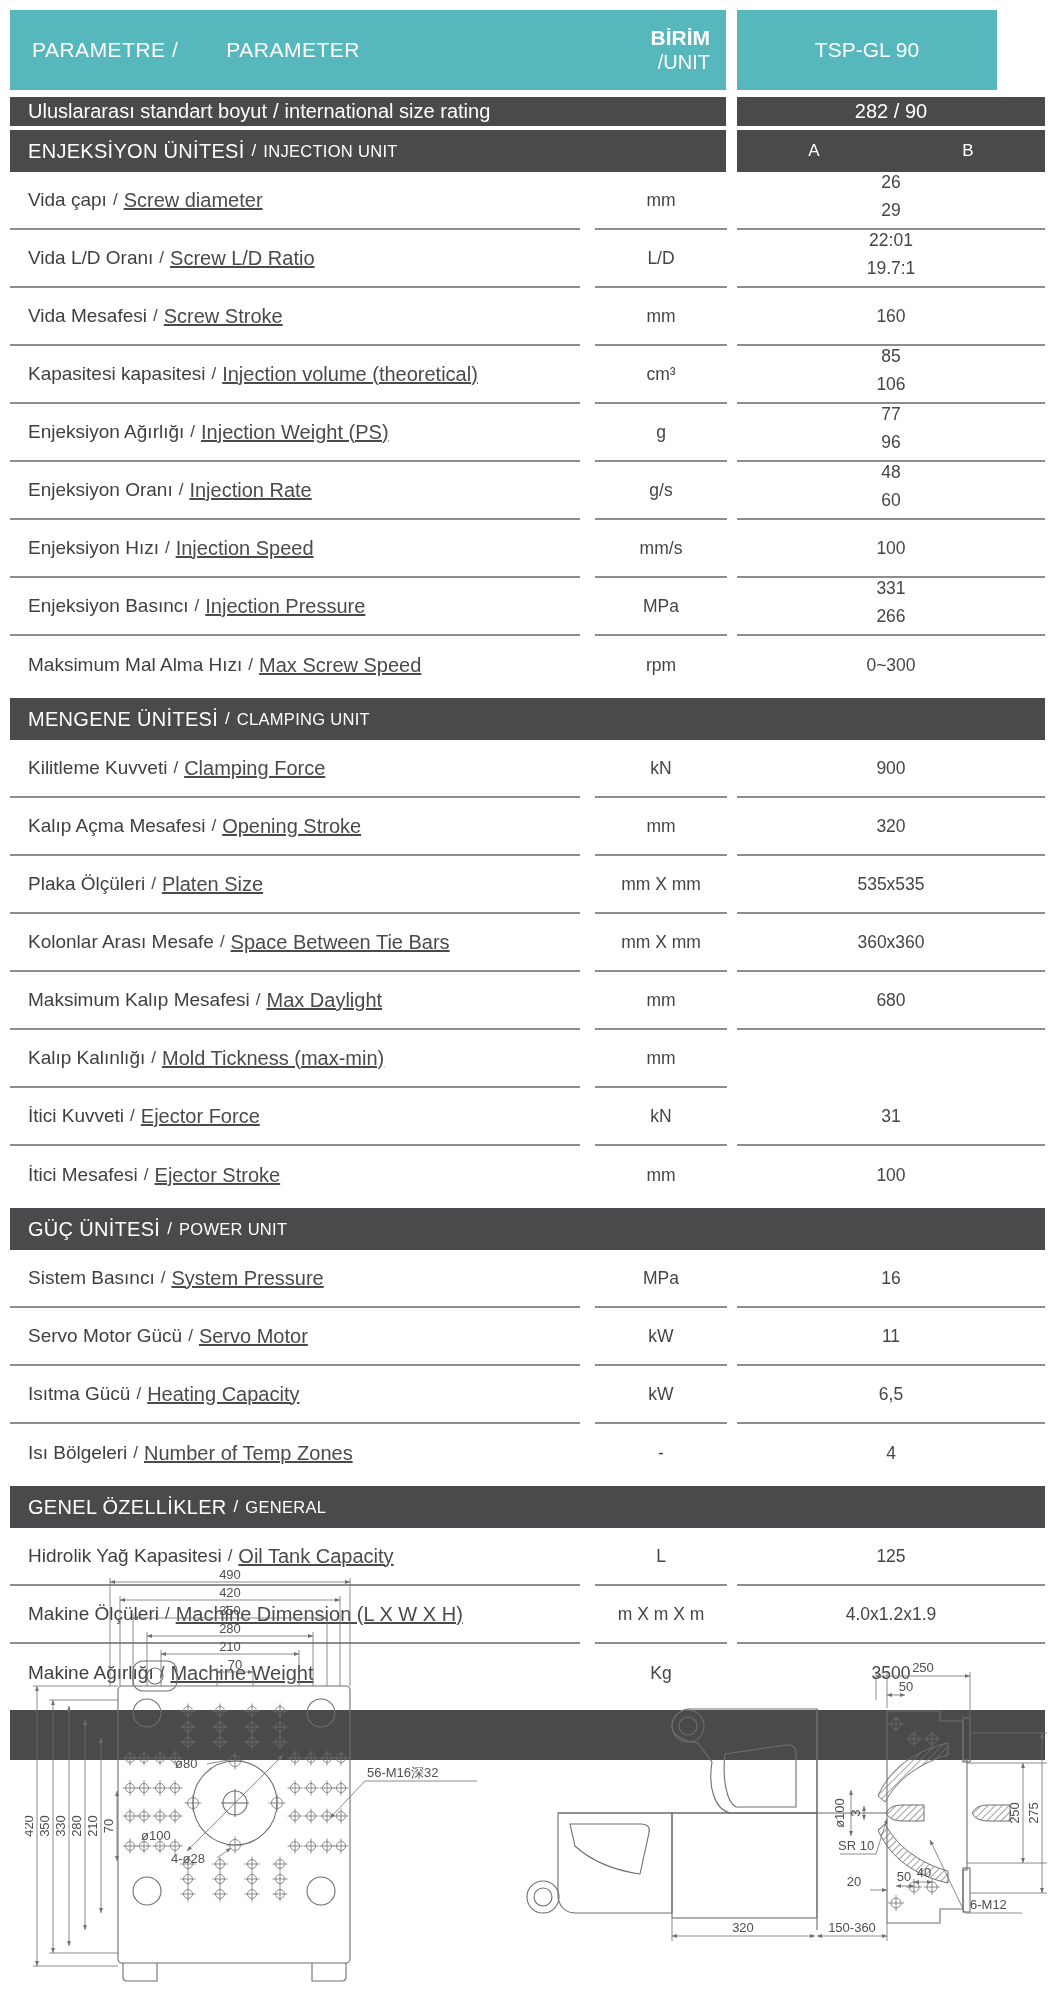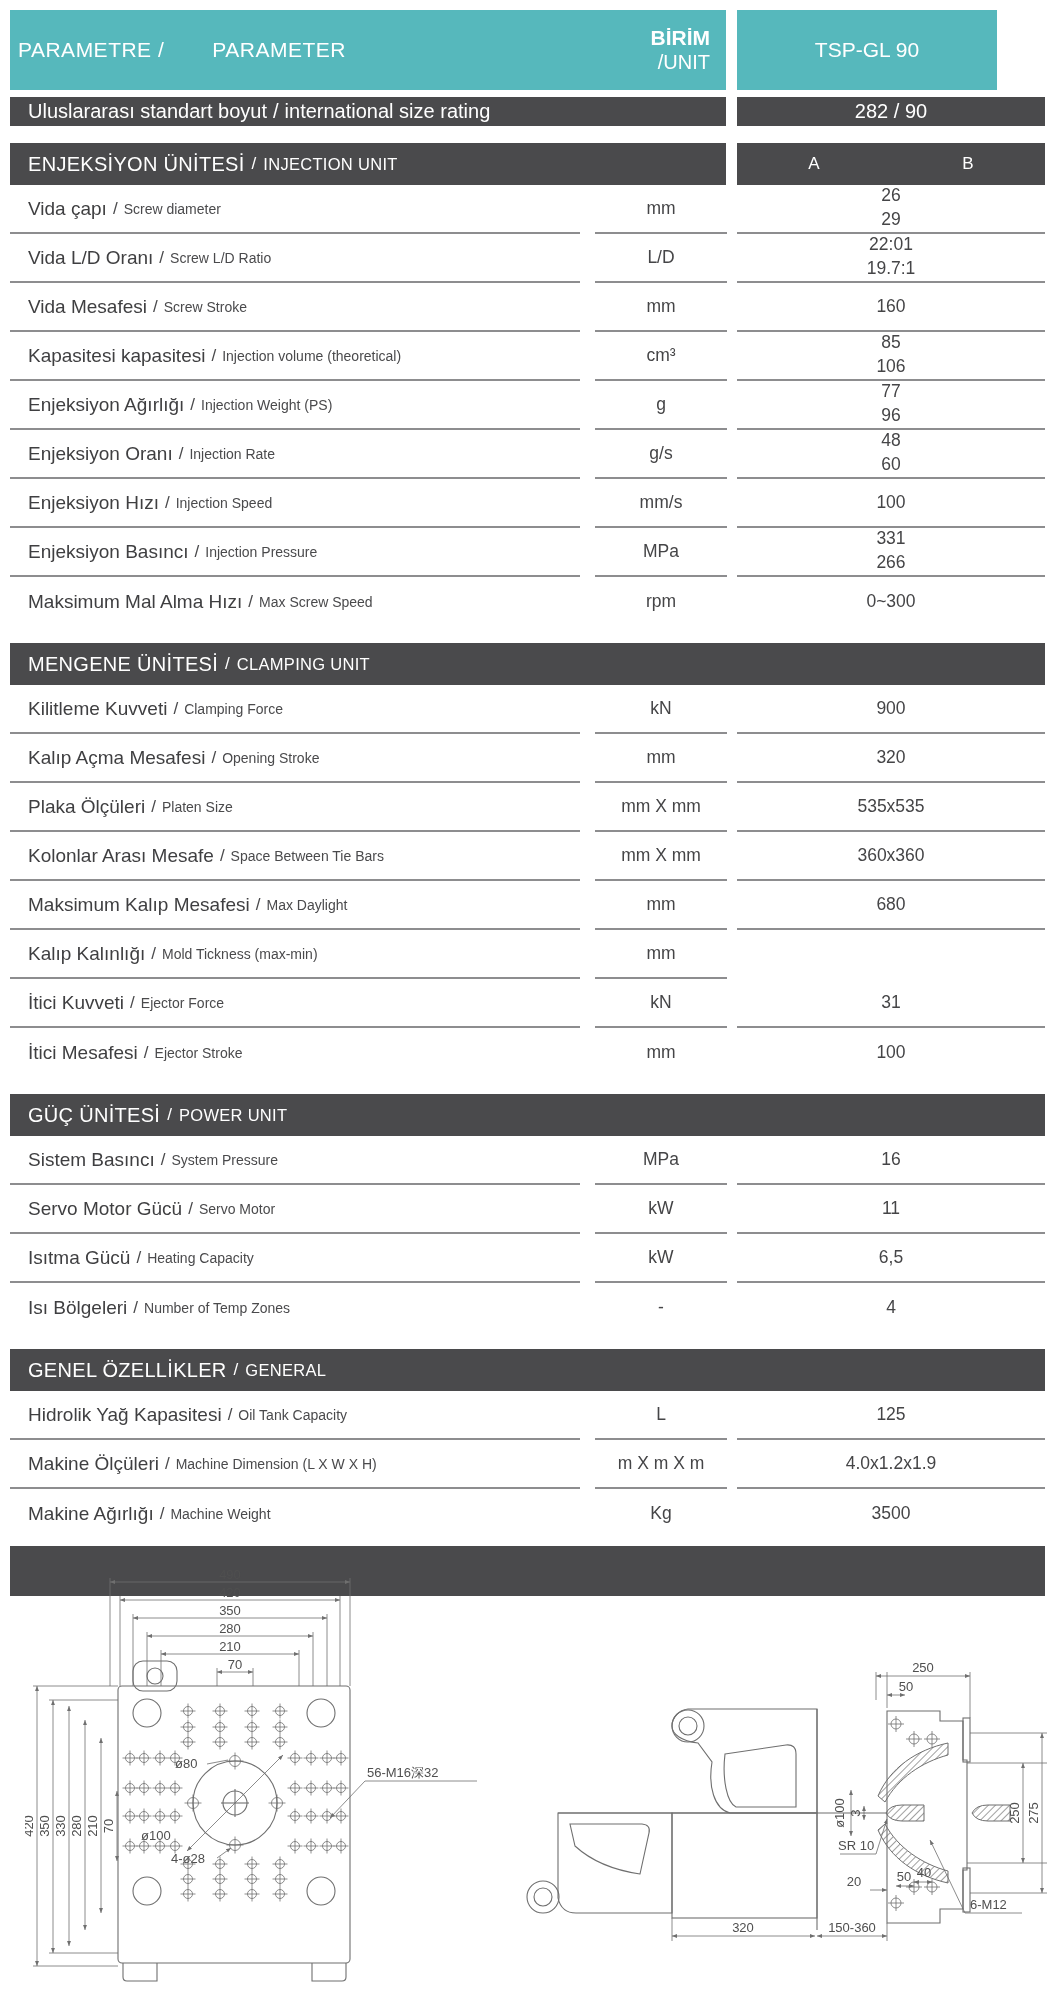--- a/index.html
+++ b/index.html
@@ -6,58 +6,58 @@
   .page{position:relative;width:1053px;height:2000px;background:#fff;
         font-family:"Liberation Sans",sans-serif;overflow:hidden;}
   .tbl{position:absolute;left:10px;top:10px;width:1035px;}
 
   
   .hdr{display:flex;height:80px;}
   .hdr-left{width:716px;background:var(--teal);position:relative;display:flex;
             align-items:center;color:#fff;}
   .hdr-right{width:260px;margin-left:11px;background:var(--teal);display:flex;
              align-items:center;justify-content:center;color:#fff;font-size:21px;}
-  .param-tr{font-size:21px;margin-left:8px;letter-spacing:.5px;}
+  .param-tr{font-size:21px;margin-left:22px;letter-spacing:.5px;}
   .param-en{font-size:21px;margin-left:48px;letter-spacing:.5px;}
   .unit-head{position:absolute;right:16px;top:50%;transform:translateY(-50%);
              text-align:center;line-height:1.18;}
   .unit-head .u1{font-weight:bold;font-size:21px;}
   .unit-head .u2{font-size:20px;text-align:right;}
 
   
   .size-band{margin-top:7px;display:flex;height:29px;}
   .sb-left{width:716px;background:var(--dark);color:#fff;display:flex;align-items:center;
            font-size:20px;padding-left:18px;box-sizing:border-box;}
   .sb-left .sep{margin:0 6px;}
   .sb-right{width:308px;margin-left:11px;background:var(--dark);color:#fff;display:flex;
             align-items:center;justify-content:center;font-size:20px;}
 
   
-  .section-bar{margin-top:17px;display:flex;height:42px;}
+  .section-bar{margin-top:4px;display:flex;height:42px;}
   .bar-left{flex:0 0 716px;background:var(--dark);color:#fff;display:flex;
             align-items:center;padding-left:18px;box-sizing:border-box;}
   .section-bar.full .bar-left{flex:0 0 1035px;}
   .bar-title-tr{font-size:20px;letter-spacing:.3px;}
   .bar-sep{margin:0 7px;font-size:17px;}
   .bar-title-en{font-size:16.5px;letter-spacing:.3px;}
   .bar-right{width:308px;margin-left:11px;background:var(--dark);color:#fff;display:flex;}
   .bar-right span{flex:1;text-align:center;align-self:center;font-size:17px;}
 
   
-  .row{display:flex;height:49px;}
+  .row{display:flex;height:58px;}
   .cell{display:flex;align-items:center;border-bottom:2px solid #8d8d8f;box-sizing:border-box;}
   .row.last .cell{border-bottom:none;}
   .c-param{width:570px;margin-right:15px;padding-left:18px;}
   .c-unit{width:132px;margin-right:10px;justify-content:center;}
   .c-val{width:308px;flex-direction:column;}
   .c-val.span{justify-content:center;}
   .c-val .half{flex:1;text-align:center;}
   .p-tr{font-size:19px;color:#3f3f41;}
   .p-sep{margin:0 6px;font-size:17px;color:#4a4a4c;}
-  .p-en{font-size:14px;color:#4a4a4c;}
+  .p-en{font-size:20px;color:#4a4a4c;text-decoration:underline;}
   .u-txt,.v-txt{font-size:17.5px;color:#454547;}
 
   .bottom-bar{margin-top:8px;height:50px;background:var(--dark);}
 
   
   .drawings svg{position:absolute;}
   #platen-svg{left:25px;top:1568px;}
   #side-svg{left:430px;top:1578px;}
   svg text{font-family:"Liberation Sans",sans-serif;font-size:13px;fill:#4f4f4f;}
   svg .ln{stroke:#6f6f6f;stroke-width:1.1;fill:none;}

